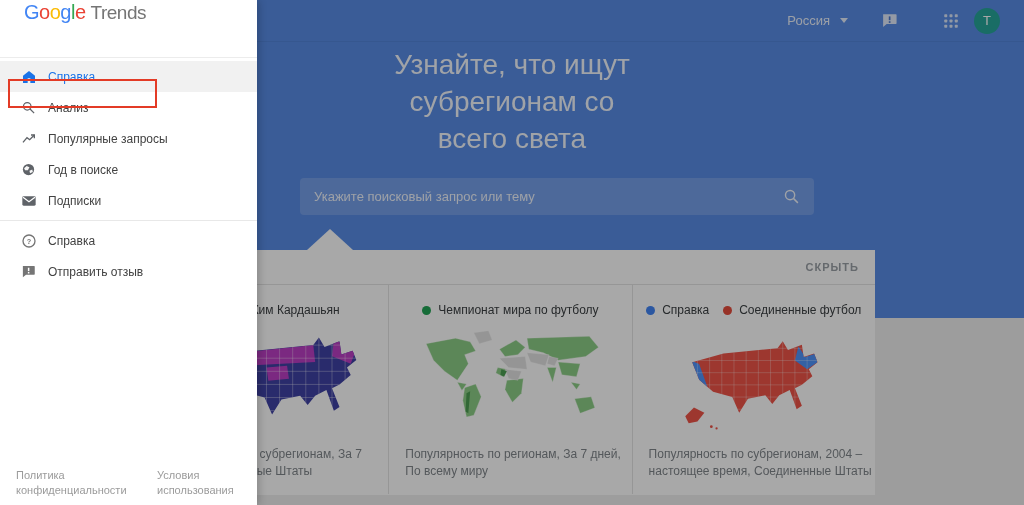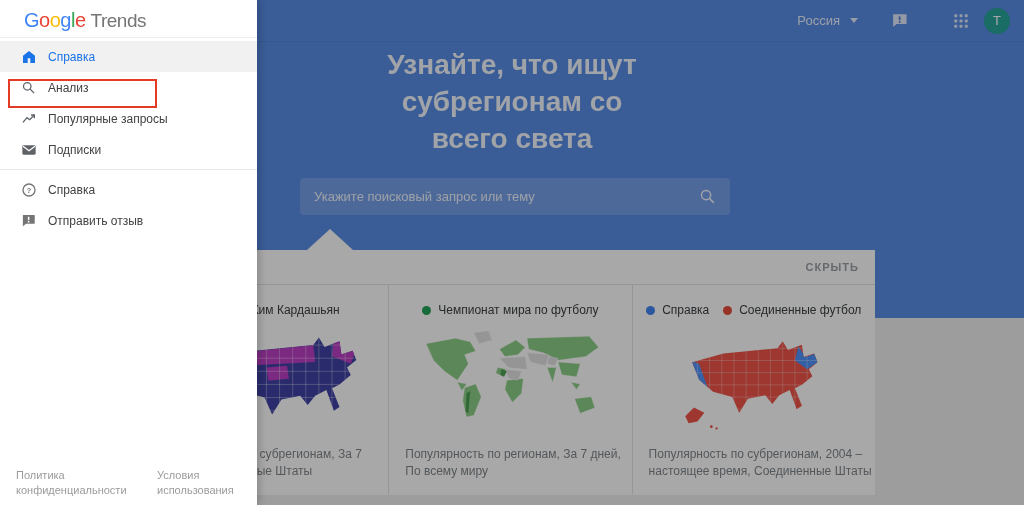--- a/index.html
+++ b/index.html
@@ -5,34 +5,34 @@
   * { margin:0; padding:0; box-sizing:border-box; }
   body { width:1024px; height:505px; overflow:hidden; background:#888;
          font-family:"Liberation Sans", sans-serif; }
   .stage { position:relative; width:1024px; height:505px; background:#efefef; overflow:hidden; }
 
   
   .main { position:absolute; inset:0; }
   .hero { position:absolute; top:0; left:0; width:1024px; height:318px; background:#588ce6; }
   .topbar { position:absolute; top:0; left:0; right:0; height:42px;
             display:flex; align-items:center; justify-content:flex-end;
-            border-bottom:1px solid rgba(0,0,0,0.05); padding-right:10px; }
+            border-bottom:1px solid rgba(0,0,0,0.05); padding-right:20px; }
   .country { display:flex; align-items:center; color:rgba(255,255,255,0.88);
              font-size:13px; cursor:pointer; margin-right:24px; }
   .caret { width:0; height:0; border-left:4.5px solid transparent; border-right:4.5px solid transparent;
            border-top:5px solid rgba(255,255,255,0.85); margin-left:10px; }
   .tb-icon { width:34px; height:34px; display:flex; align-items:center; justify-content:center; cursor:pointer; }
   .tb-icon.fb { margin-right:28px; }
   .tb-icon.grid { margin-right:6px; }
   .avatar { width:26px; height:26px; border-radius:50%; background:#26a69a; color:#fff;
             font-size:13px; display:flex; align-items:center; justify-content:center; cursor:pointer; margin-right:4px; }
 
   .hero-title { position:absolute; top:46px; left:0; width:100%; text-align:center;
-                font-size:28px; line-height:37px; font-weight:700; color:rgba(255,255,255,0.93); }
-  .searchbar { position:absolute; top:178px; left:300px; width:430px; height:37px;
+                font-size:28px; line-height:37px; font-weight:400; color:rgba(255,255,255,0.93); }
+  .searchbar { position:absolute; top:178px; left:300px; width:514px; height:37px;
                background:rgba(255,255,255,0.18); border-radius:4px;
                display:flex; align-items:center; padding:0 14px; }
   .searchbar input { flex:1; background:transparent; border:none; outline:none;
                      font-size:13px; color:#fff; font-family:"Liberation Sans",sans-serif; }
   .searchbar input::placeholder { color:rgba(255,255,255,0.88); }
 
   .pointer { position:absolute; top:229px; left:307px; width:0; height:0;
              border-left:23px solid transparent; border-right:23px solid transparent;
              border-bottom:21px solid #ffffff; }
 
@@ -50,21 +50,21 @@
   .legend-item { display:flex; align-items:center; }
   .dot { width:9px; height:9px; border-radius:50%; margin-right:7px; flex:none; }
   .map-wrap { flex:1; display:flex; align-items:center; justify-content:center; margin-top:4px; }
   .caption { font-size:12px; line-height:17px; color:#80868b; width:228px; }
 
   .scrim { position:absolute; inset:0; background:rgba(0,0,0,0.34); z-index:10; }
 
   
   .sidebar { position:absolute; top:0; left:0; width:257px; height:505px; background:#fff; z-index:20;
              box-shadow:2px 0 8px rgba(0,0,0,0.2); }
-  .sb-header { height:38px; display:flex; align-items:baseline; padding-left:24px; padding-top:9px;
+  .sb-header { height:58px; display:flex; align-items:baseline; padding-left:24px; padding-top:1px;
                border-bottom:1px solid #ececec; }
   .logo { font-size:20px; letter-spacing:-0.5px; }
   .logo-suffix { color:#757575; font-size:19px; margin-left:5px; font-weight:400; }
   nav { margin-top:3px; }
   .nav-item { height:31px; display:flex; align-items:center; padding-left:20px;
               font-size:12px; color:#424242; cursor:pointer; }
   .nav-item .nav-ic { width:17px; display:flex; justify-content:center; }
   .nav-item .lbl { margin-left:11px; }
   .nav-item.active { background:#f1f1f1; color:#1a73e8; }
   .nav-divider { height:1px; background:#e8e8e8; margin:4px 0; }
@@ -281,20 +281,29 @@
         <span class="nav-ic">
           <svg width="16" height="16" viewBox="0 0 24 24">
               <polyline points="3,17 9,10 13,13 20,6" fill="none" stroke="#5f6368" stroke-width="2"></polyline>
               <polyline points="15,6 20,6 20,11" fill="none" stroke="#5f6368" stroke-width="2"></polyline>
             </svg>
         </span>
         <span class="lbl">Популярные запросы</span>
       </div>
       <div class="nav-item">
         <span class="nav-ic">
+          <svg width="15" height="15" viewBox="0 0 24 24">
+              <circle cx="12" cy="12" r="9" fill="#5f6368"></circle>
+              <path fill="#fff" opacity="0.95" d="M5 10 L9 6.5 L13.5 8.5 L11 13 L6.5 13 Z M13.5 14 L18 12 L19 16 L14.5 18 Z"></path>
+            </svg>
+        </span>
+        <span class="lbl">Год в поиске</span>
+      </div>
+      <div class="nav-item">
+        <span class="nav-ic">
           <svg width="16" height="16" viewBox="0 0 24 24">
               <rect x="2" y="5" width="20" height="14" rx="2" fill="#5f6368"></rect>
               <polyline points="3,6.5 12,13 21,6.5" fill="none" stroke="#fff" stroke-width="1.8"></polyline>
             </svg>
         </span>
         <span class="lbl">Подписки</span>
       </div>
 
       <div class="nav-divider"></div>
 

